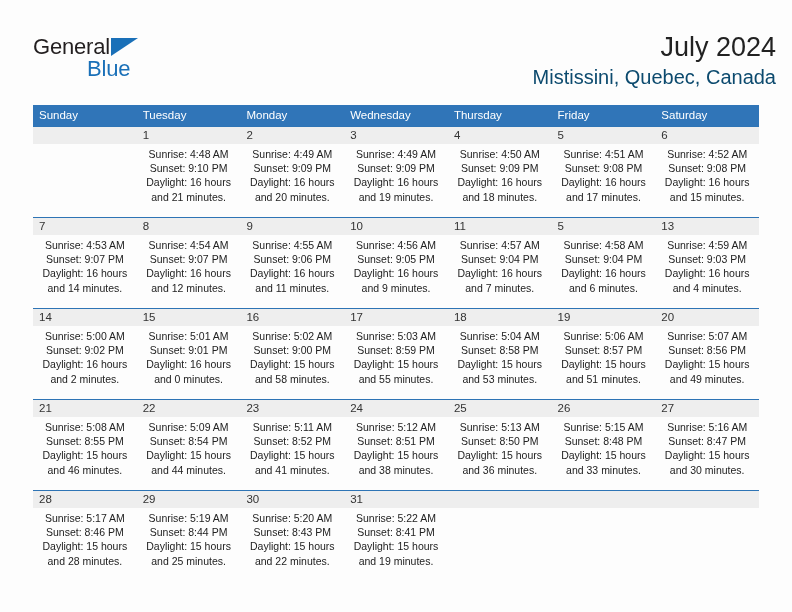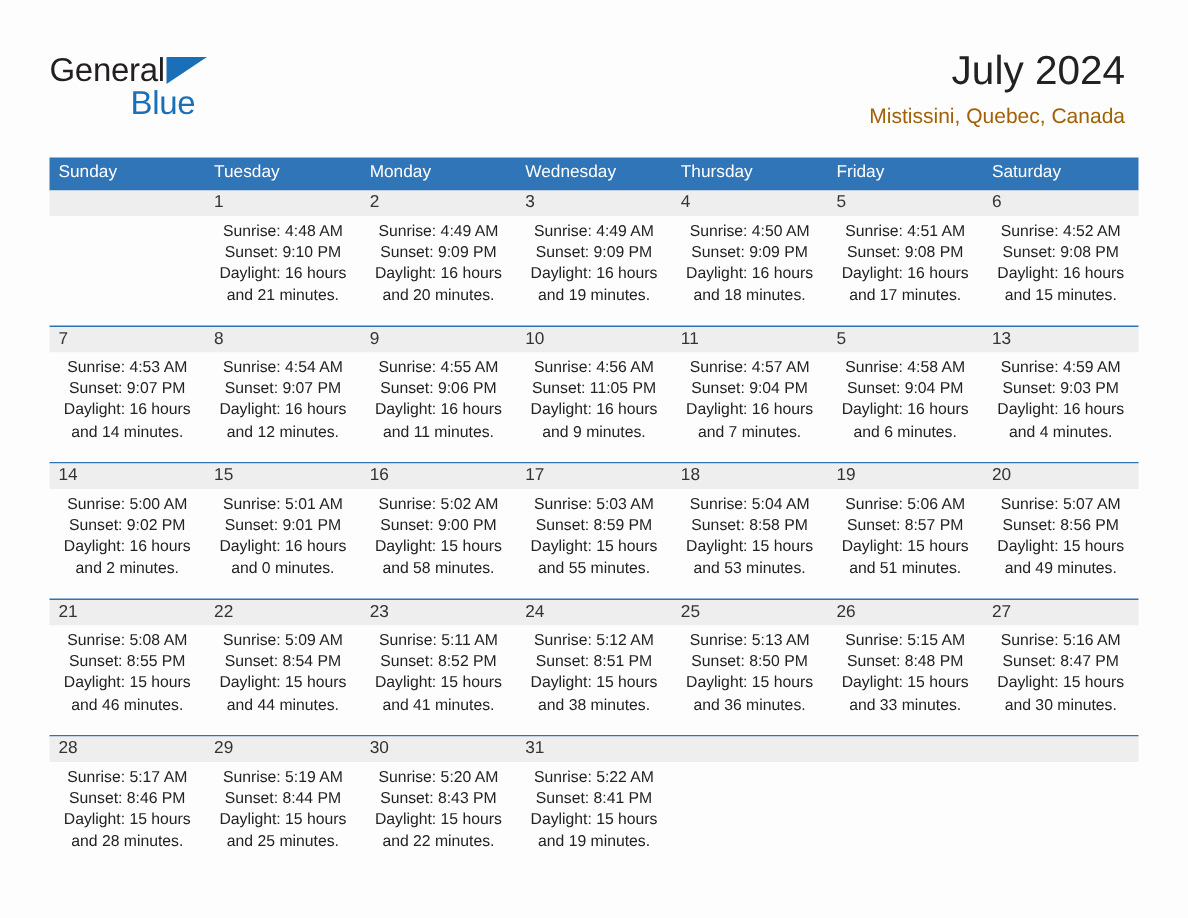--- a/index.html
+++ b/index.html
@@ -15,21 +15,21 @@
     height: 612px;
     background: #fdfdfd;
     overflow: hidden;
   }
 
   
   .top-header {
     position: absolute;
     left: 33px;
     top: 30px;
-    right: 42px;
+    right: 16px;
     height: 62px;
   }
   .brand {
     position: absolute;
     left: 0;
     top: 4px;
     width: 140px;
     height: 56px;
   }
   .brand-general {
@@ -66,22 +66,22 @@
     text-align: right;
   }
   .cal-title {
     font-size: 27px;
     color: #222222;
     font-weight: normal;
     line-height: 34px;
     font-family: "Liberation Sans", sans-serif;
   }
   .cal-subtitle {
-    font-size: 14px;
-    color: #a16207;
+    font-size: 20px;
+    color: #0c4a6e;
     line-height: 22px;
     margin-top: 2px;
     font-family: "Liberation Sans", sans-serif;
   }
 
   
   .calendar {
     position: absolute;
     left: 33px;
     top: 105px;
@@ -251,21 +251,21 @@
           <div>and 12 minutes.</div>
         </div>
         <div class="info-cell">
           <div>Sunrise: 4:55 AM</div>
           <div>Sunset: 9:06 PM</div>
           <div>Daylight: 16 hours</div>
           <div>and 11 minutes.</div>
         </div>
         <div class="info-cell">
           <div>Sunrise: 4:56 AM</div>
-          <div>Sunset: 11:05 PM</div>
+          <div>Sunset: 9:05 PM</div>
           <div>Daylight: 16 hours</div>
           <div>and 9 minutes.</div>
         </div>
         <div class="info-cell">
           <div>Sunrise: 4:57 AM</div>
           <div>Sunset: 9:04 PM</div>
           <div>Daylight: 16 hours</div>
           <div>and 7 minutes.</div>
         </div>
         <div class="info-cell">

